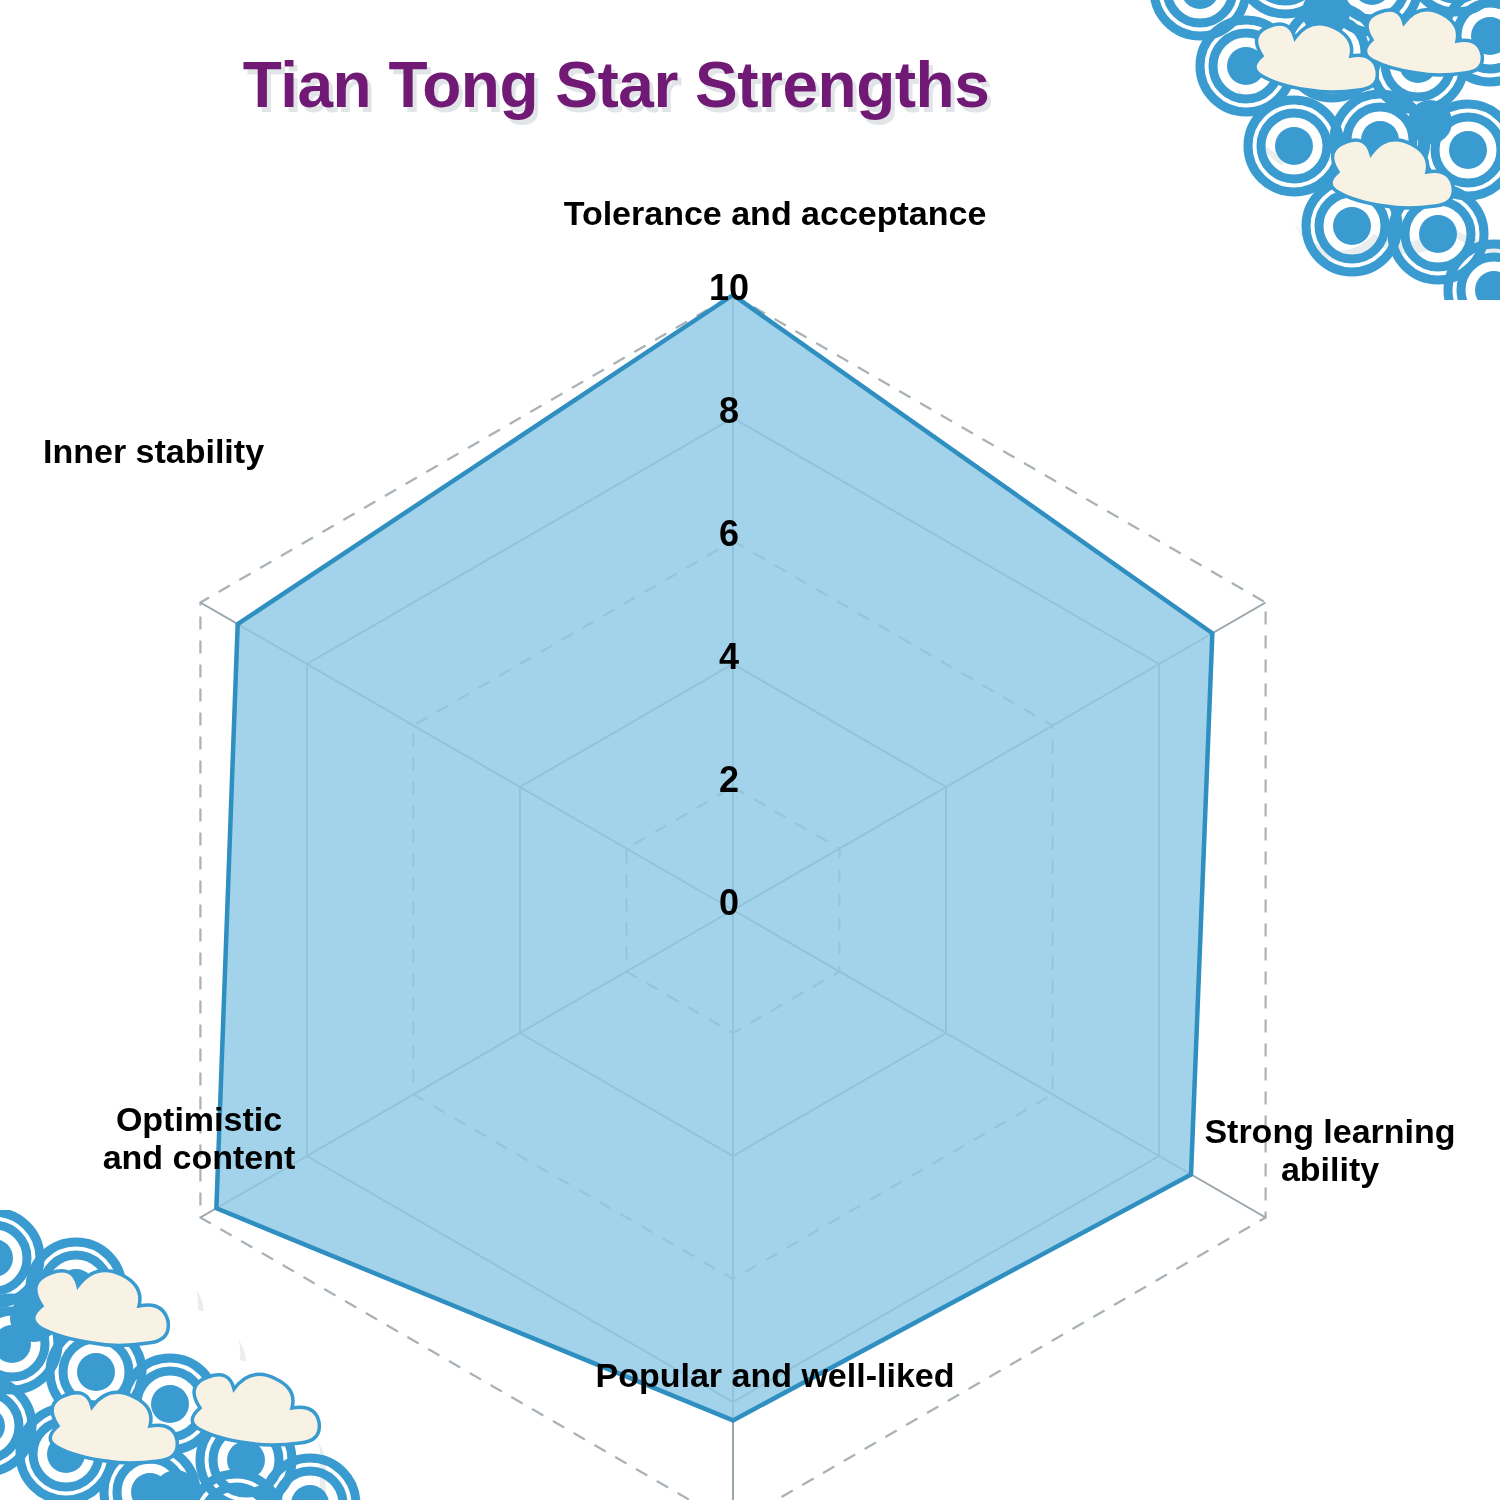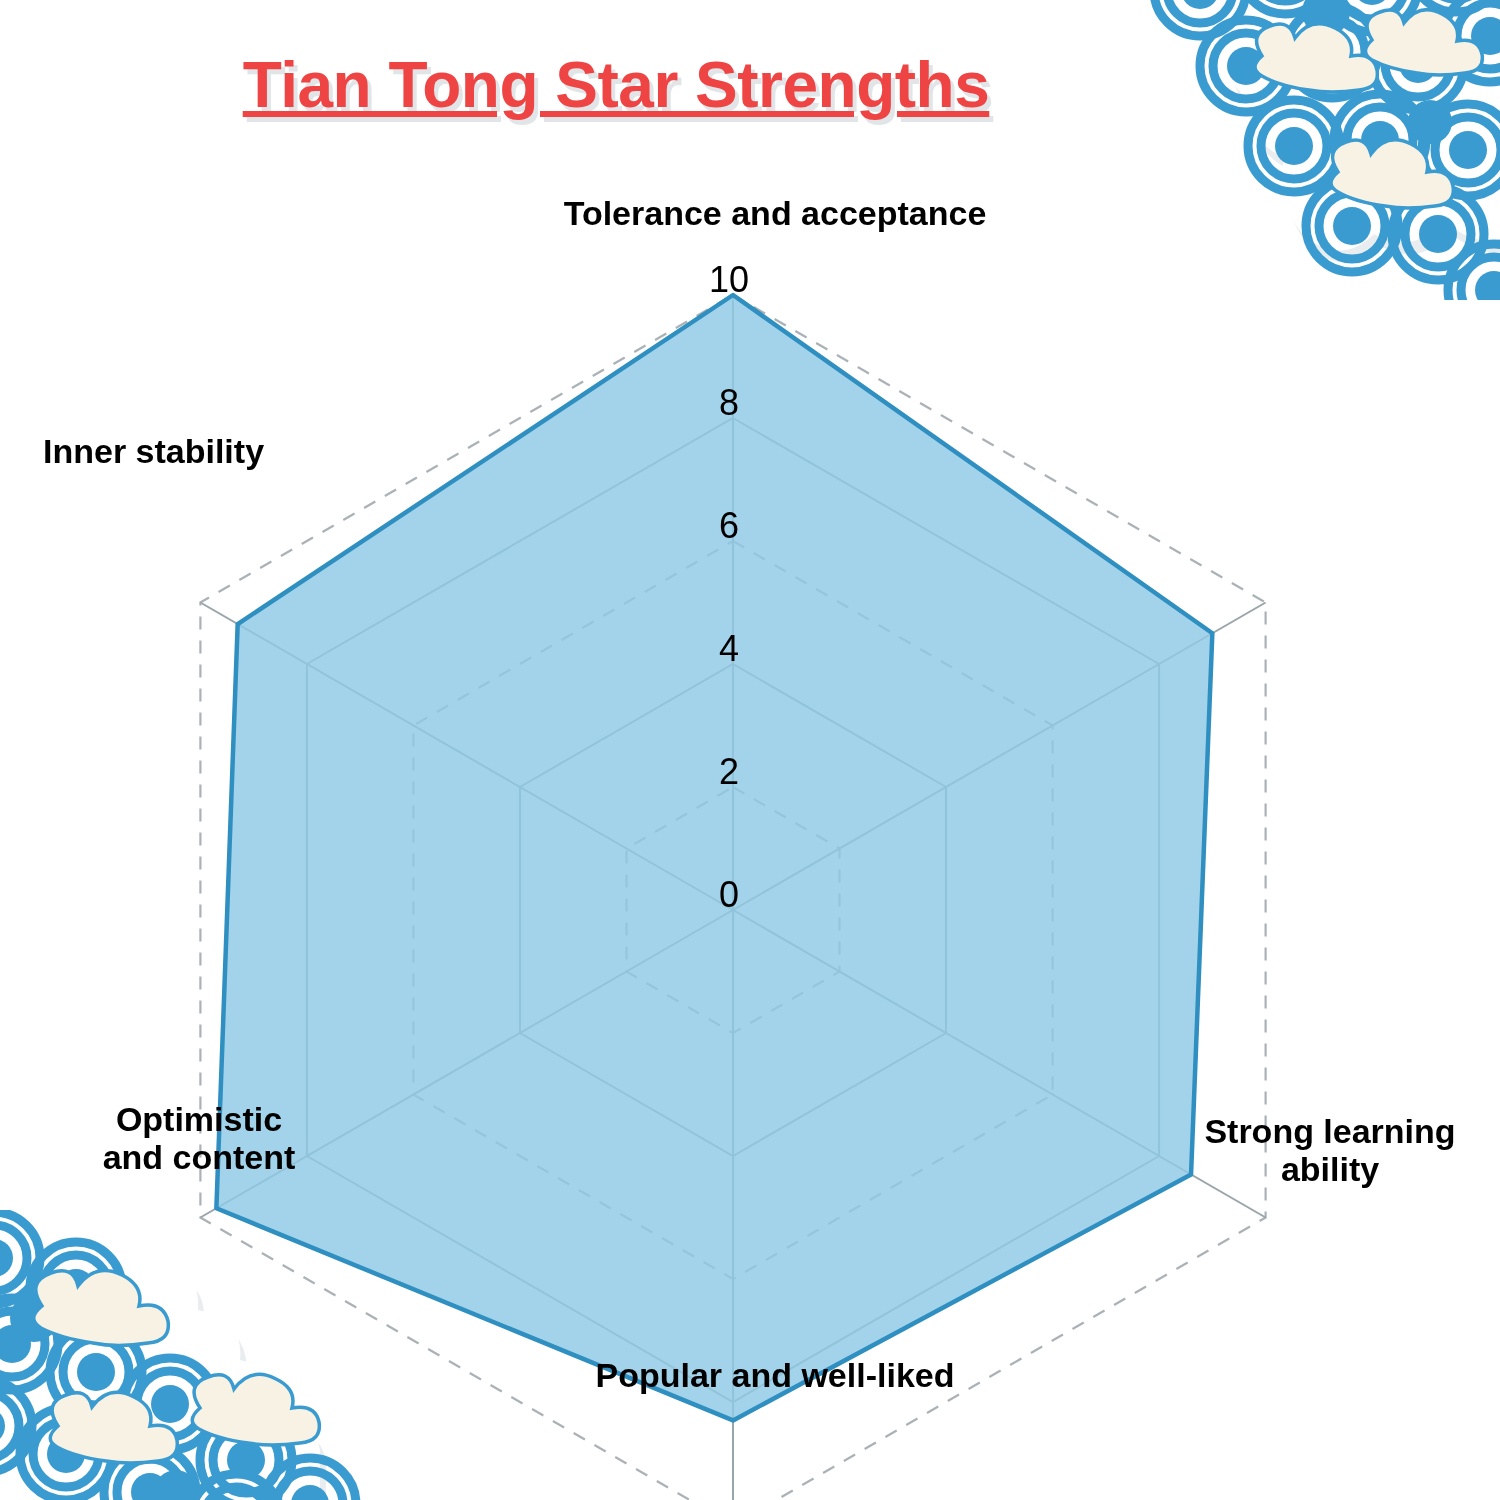--- a/index.html
+++ b/index.html
@@ -16,24 +16,23 @@
   .corner{position:absolute;pointer-events:none;}
   #corner-tr{right:0;top:0;width:420px;height:300px;}
   #corner-bl{left:0;bottom:0;width:390px;height:290px;}
 
   
   #title{
     position:absolute;left:0;top:48px;width:1232px;
     text-align:center;
     font-size:64px;font-weight:bold;
     letter-spacing:-0.5px;
-    color:#ef4444;
+    color:#701a75;
     text-shadow:4px 5px 0 rgba(200,208,212,.55);
     white-space:nowrap;
-    text-decoration:underline;
   }
 
   
   #radar{position:absolute;left:0;top:0;width:1500px;height:1500px;}
 
   
   .axis-label{
     position:absolute;
     font-size:34px;font-weight:bold;color:#000000;
     line-height:1.13;
@@ -43,23 +42,24 @@
   #lbl-0{left:0;top:194px;width:1500px;text-align:center;}
   #lbl-1{left:1056px;top:358px;width:430px;text-align:center;}
   #lbl-2{left:1120px;top:1112px;width:370px;text-align:center;}
   #lbl-3{left:0;top:1356px;width:1500px;text-align:center;}
   #lbl-4{left:14px;top:1100px;width:320px;text-align:center;}
   #lbl-5{left:18px;top:432px;width:330px;text-align:left;}
 
   
   .tick-label{
     position:absolute;
-    font-size:36px;font-weight:normal;color:#000000;
+    font-size:36px;font-weight:bold;color:#000000;
     transform:translate(-50%,-50%);
     text-align:center;
+    margin-top:8px;
   }
 </style>
 </head>
 <body>
 
 <div id="stage">
 
   <svg class="corner" id="corner-tr" viewBox="0 0 420 300">
     <defs>
       <clipPath id="clip-tr">

